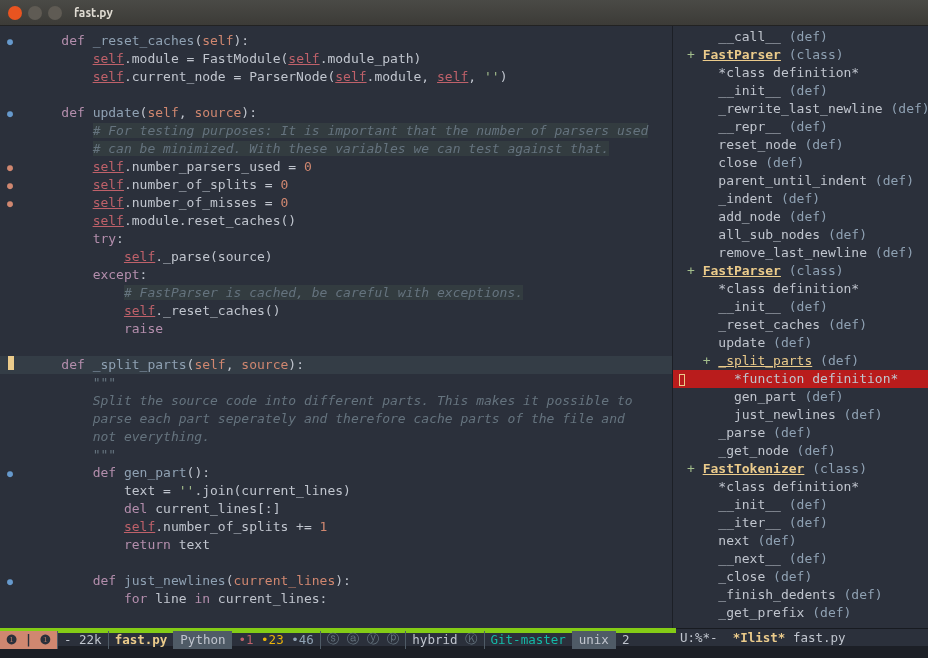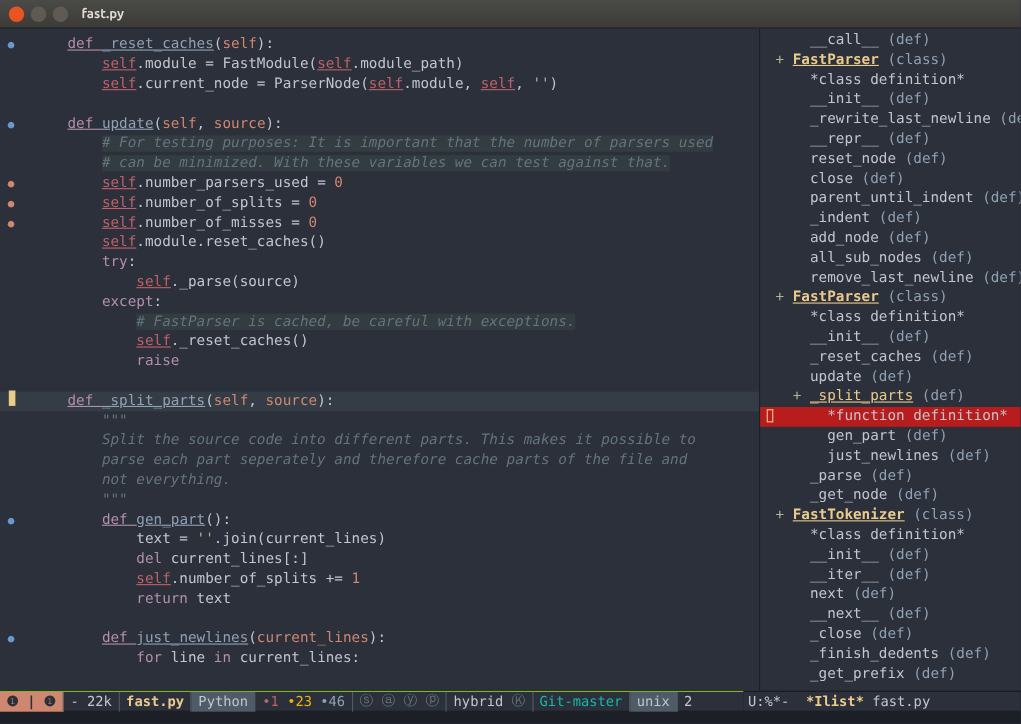--- a/index.html
+++ b/index.html
@@ -71,25 +71,25 @@
 }
 .code-text { padding-left: 10px; }
 .hl-line { background: #343d46; }
 .kw { color: #b48ead; }
 .fn { color: #8fa1b3; }
 .param { color: #d08770; }
 .str { color: #a3be8c; }
 .num { color: #d08770; }
 .comment { color: #65737e; font-style: italic; }
 .self { color: #bf616a; text-decoration: underline; }
-.underline { text-decoration: underline; }
+.underline { }
 .comment-bg { background: #333c40; }
 
 .outline {
-  width: 238px;
+  width: 256px;
   background: #2b303b;
   border-left: 1px solid #1c1f26;
   overflow: hidden;
   line-height: 18px;
   padding-top: 2px;
 }
 .out-line {
   height: 18px;
   white-space: pre;
   color: #c0c5ce;
@@ -120,21 +120,21 @@
   align-items: flex-start;
   font-size: 12.5px;
   overflow: hidden;
 }
 .status-left {
   flex: 1;
   display: flex;
   align-items: center;
   height: 18px;
   background: #2b303b;
-  border-top: 1px solid #84cc16;
+  border-top: 5px solid #84cc16;
 }
 .status-right {
   width: 252px;
   display: flex;
   align-items: center;
   height: 18px;
   background: #2b303b;
   border-top: 1px solid #181b21;
   padding-left: 4px;
 }

